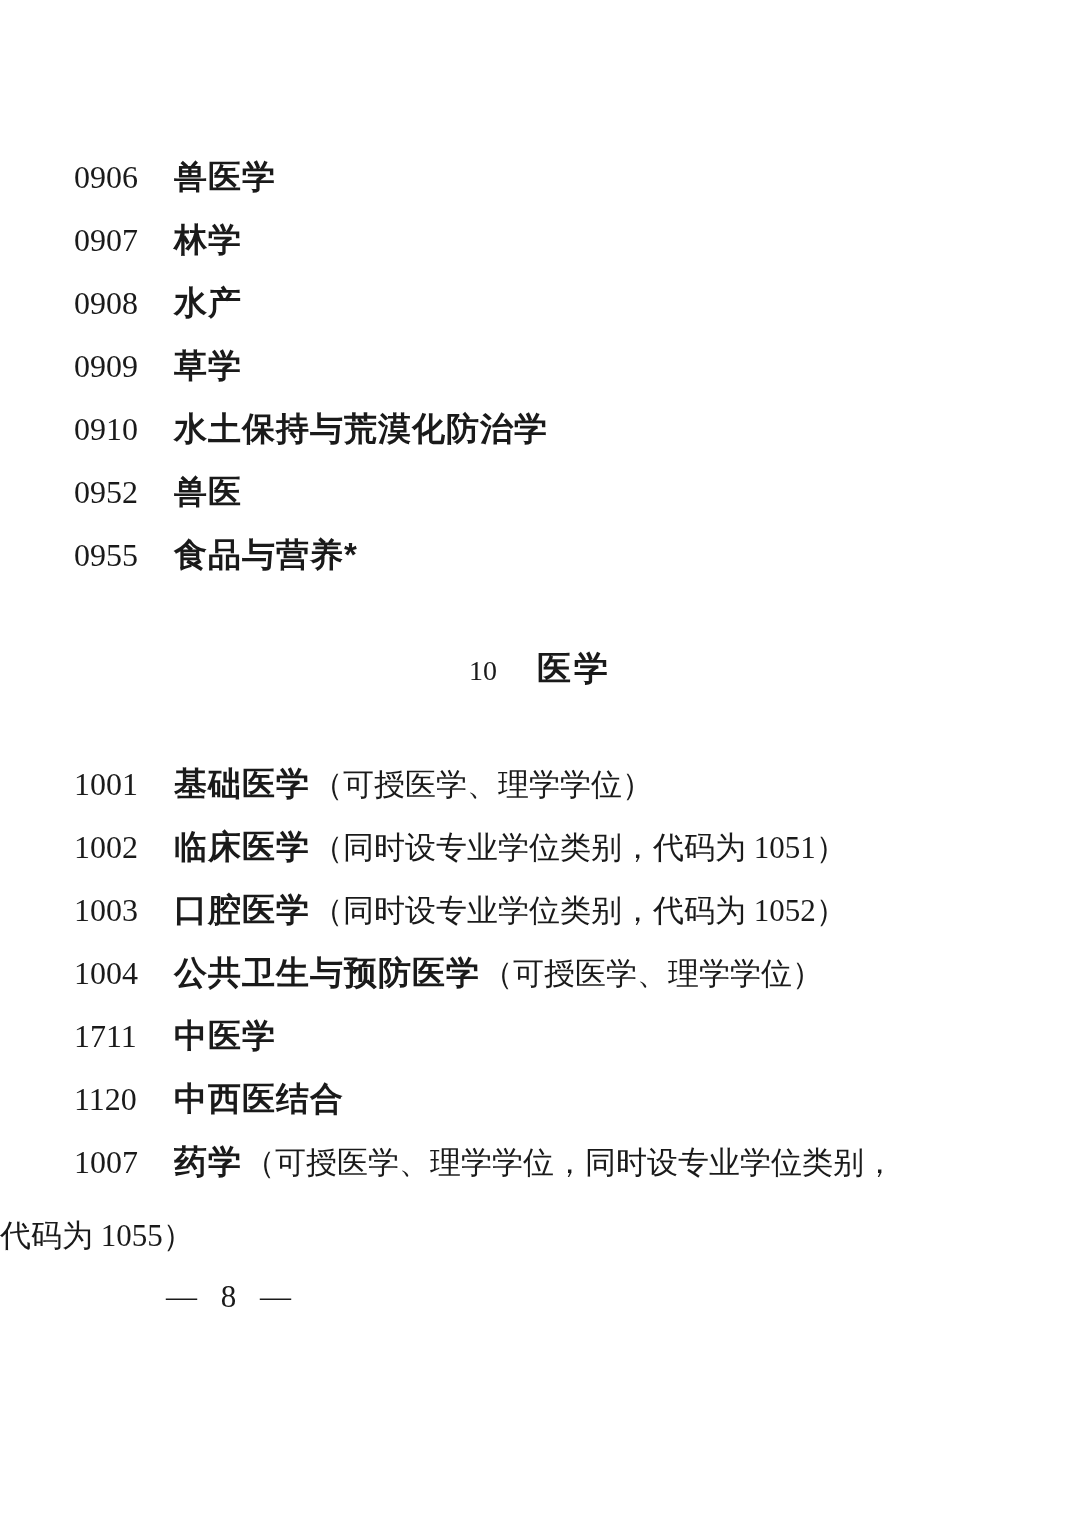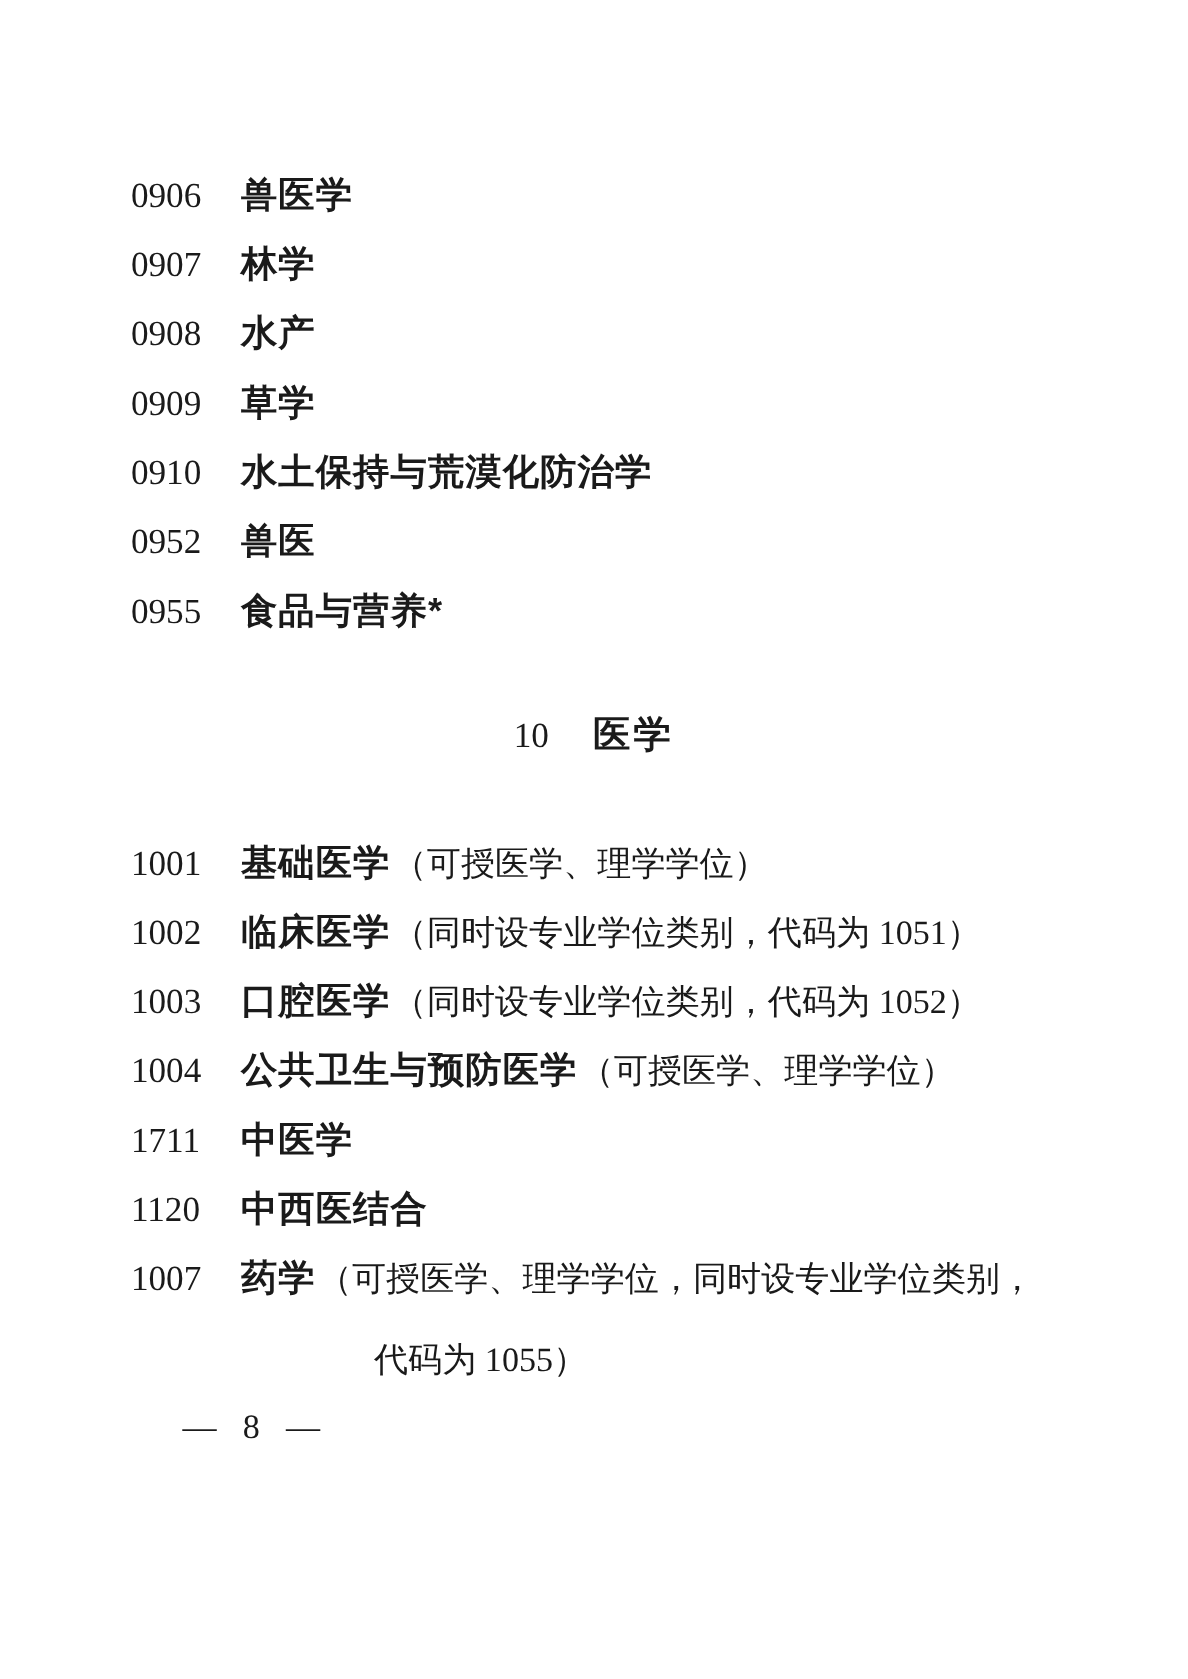--- a/index.html
+++ b/index.html
@@ -13,21 +13,21 @@
     height: 1526px;
     box-sizing: border-box;
     padding-top: 145px;
     background: #ffffff;
     color: #1a1a1a;
     overflow: hidden;
   }
   .row {
     height: 63px;
     line-height: 63px;
-    padding-left: 119px;
+    padding-left: 74px;
     white-space: nowrap;
   }
   .code {
     display: inline-block;
     width: 100px;
     font-family: "Liberation Serif", serif;
     font-size: 32px;
   }
   .name {
     font-family: "Liberation Sans", sans-serif;
@@ -42,34 +42,33 @@
   }
   .section-heading {
     height: 63px;
     line-height: 63px;
     margin: 51px 0 52px 0;
     text-align: center;
     white-space: nowrap;
   }
   .heading-num {
     font-family: "Liberation Serif", serif;
-    font-size: 32px;
+    font-size: 28px;
     margin-right: 40px;
   }
   .heading-title {
     font-family: "Liberation Sans", sans-serif;
     font-size: 34px;
     font-weight: 700;
     letter-spacing: 3px;
   }
   .continuation {
     height: 63px;
     line-height: 63px;
     margin-top: 11px;
-    padding-left: 340px;
     font-family: "Liberation Serif", serif;
     font-size: 31px;
     white-space: nowrap;
   }
   .page-number {
     margin-top: 12px;
     padding-left: 166px;
     font-family: "Liberation Serif", serif;
     font-size: 31px;
     word-spacing: 16px;

